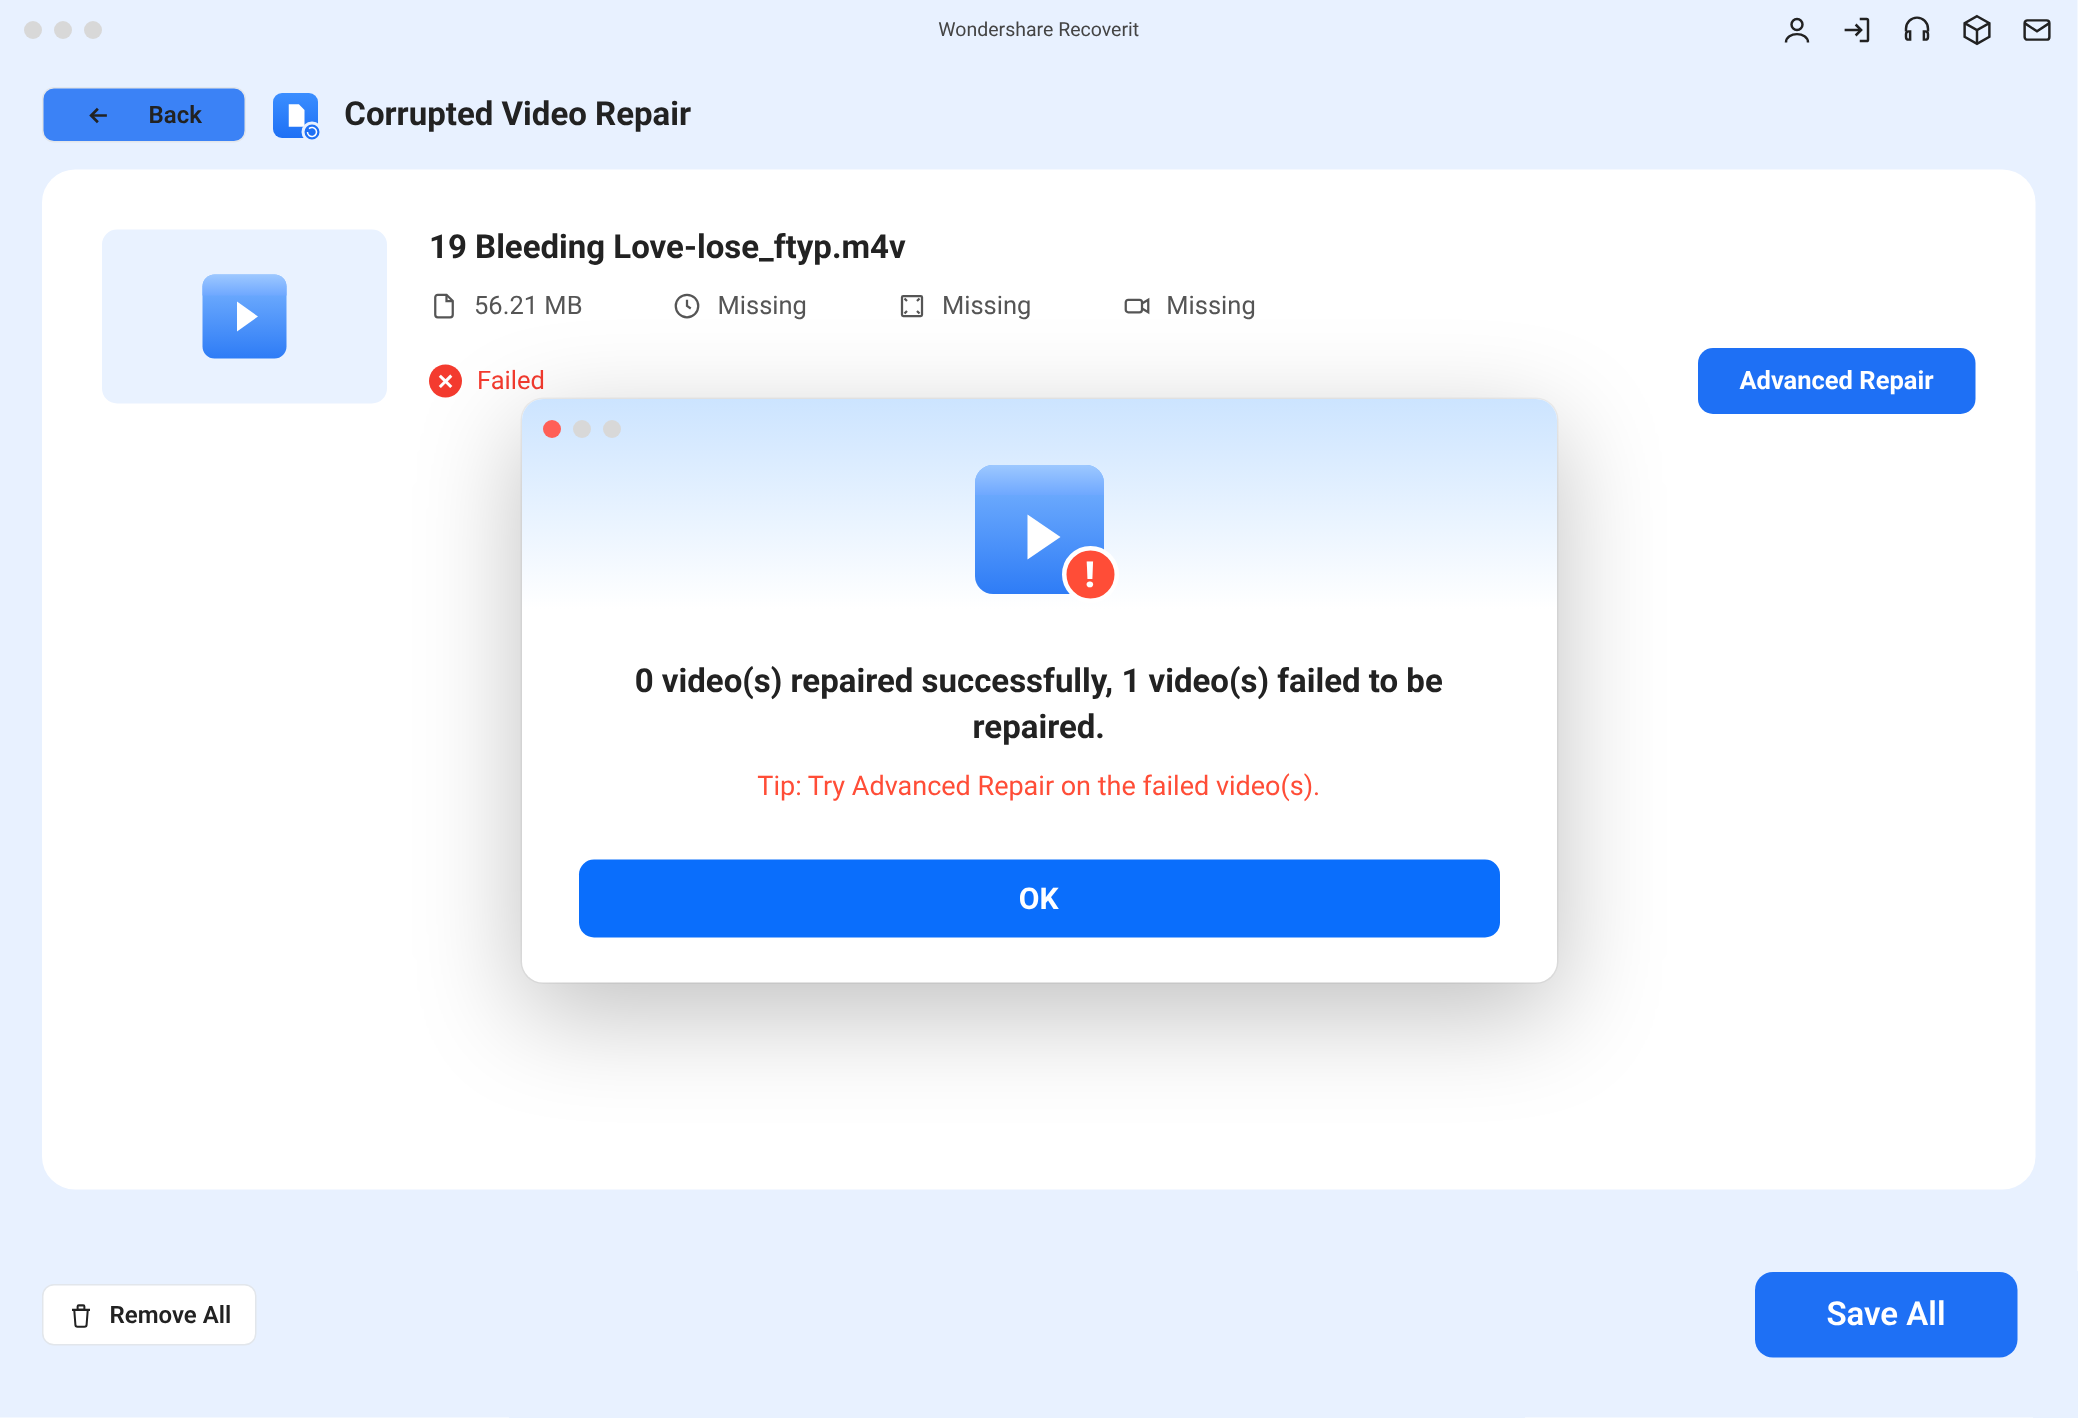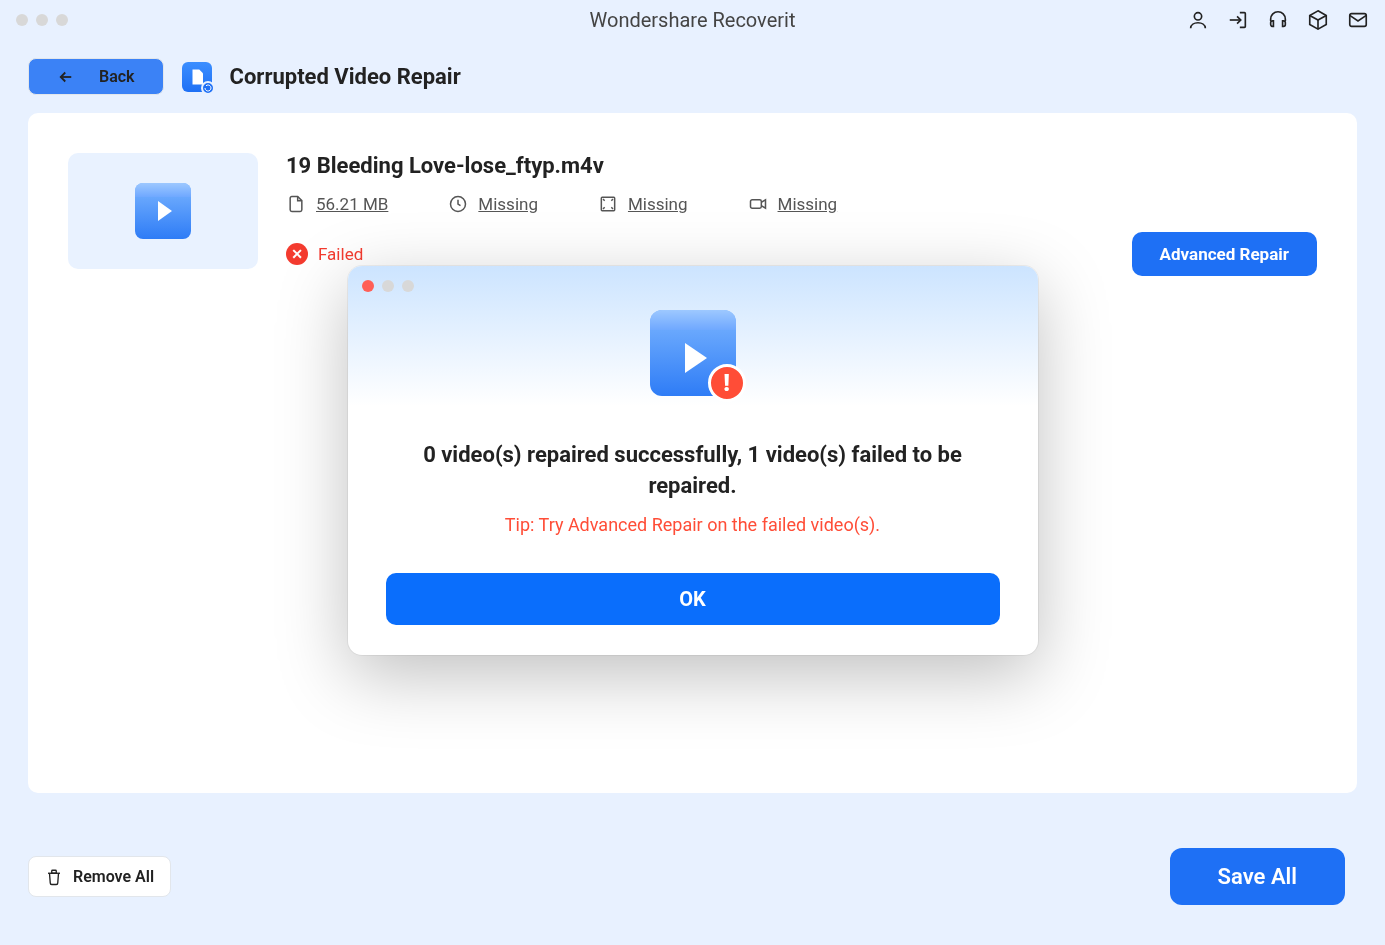--- a/index.html
+++ b/index.html
@@ -1,39 +1,39 @@
 <!DOCTYPE html>
 <html><head>
   <meta charset="utf-8">
   <style>
     * { box-sizing: border-box; margin: 0; padding: 0; font-family: -apple-system, BlinkMacSystemFont, "Segoe UI", Roboto, sans-serif; }
     body { width: 1385px; height: 945px; background: #e8f1ff; position: relative; overflow: hidden; }
     
     .titlebar { height: 40px; display: flex; align-items: center; padding: 0 16px; position: relative; }
     .traffic-lights { display: flex; gap: 8px; }
     .traffic-light { width: 12px; height: 12px; border-radius: 50%; background: #d8d8d8; }
-    .window-title { position: absolute; left: 50%; transform: translateX(-50%); font-size: 20px; color: #444; font-weight: 400; }
+    .window-title { position: absolute; left: 50%; transform: translateX(-50%); font-size: 13px; color: #444; font-weight: 400; }
     .titlebar-icons { margin-left: auto; display: flex; gap: 18px; align-items: center; }
     .titlebar-icon { width: 22px; height: 22px; color: #222; }
     
     .header-row { display: flex; align-items: center; padding: 18px 28px; gap: 18px; }
     .back-btn { display: flex; align-items: center; gap: 24px; background: #3b82f6; border: 1px solid #e2e6eb; border-radius: 8px; padding: 8px 28px; cursor: pointer; font-size: 16px; font-weight: 600; color: #222; }
     .app-icon-box { width: 30px; height: 30px; background: linear-gradient(180deg, #3b8eff 0%, #1e70f5 100%); border-radius: 6px; display: flex; align-items: center; justify-content: center; position: relative; }
     .page-title { font-size: 22px; font-weight: 700; color: #222; }
     
-    .content-card { background: #fff; margin: 0 28px; border-radius: 10px; padding: 40px; height: 680px; }
+    .content-card { background: #fff; margin: 0 28px; border-radius: 22px; padding: 40px; height: 680px; }
     .file-row { display: flex; gap: 28px; }
     .thumbnail { width: 190px; height: 116px; background: #e9f2ff; border-radius: 10px; display: flex; align-items: center; justify-content: center; flex-shrink: 0; }
     .thumb-inner { width: 56px; height: 56px; background: linear-gradient(180deg, #7bb5ff 0%, #2e7cf6 100%); border-radius: 8px; display: flex; align-items: center; justify-content: center; position: relative; }
     .thumb-inner::before { content: ""; position: absolute; top: 0; left: 0; right: 0; height: 14px; background: linear-gradient(180deg, #9dc8ff 0%, #6fa8ff 100%); border-radius: 8px 8px 0 0; }
     
     .file-info { flex: 1; }
     .file-name { font-size: 22px; font-weight: 700; color: #222; margin-bottom: 16px; }
     .meta-row { display: flex; gap: 60px; align-items: center; margin-bottom: 18px; }
-    .meta-item { display: flex; align-items: center; gap: 10px; color: #555; font-size: 17px; text-decoration: underline; }
+    .meta-item { display: flex; align-items: center; gap: 10px; color: #555; font-size: 17px; }
     .meta-icon { width: 20px; height: 20px; color: #555; }
     
     .action-row { display: flex; align-items: center; gap: 18px; }
     .status-failed { display: flex; align-items: center; gap: 10px; color: #f43b2f; font-size: 17px; }
     .fail-circle { width: 22px; height: 22px; background: #f43b2f; border-radius: 50%; display: flex; align-items: center; justify-content: center; color: #fff; font-weight: 900; font-size: 14px; }
     .spacer { flex: 1; }
     .preview-btn { background: #e9f2ff; border: none; border-radius: 10px; padding: 12px 56px; display: flex; align-items: center; gap: 10px; color: #1e70f5; font-size: 17px; font-weight: 600; cursor: pointer; }
     .adv-repair-btn { background: #1e70f5; color: #fff; border: none; border-radius: 10px; padding: 12px 28px; font-size: 17px; font-weight: 700; cursor: pointer; }
     
     .footer { position: absolute; bottom: 0; left: 0; right: 12px; padding: 24px 28px 40px; display: flex; align-items: center; justify-content: space-between; }

